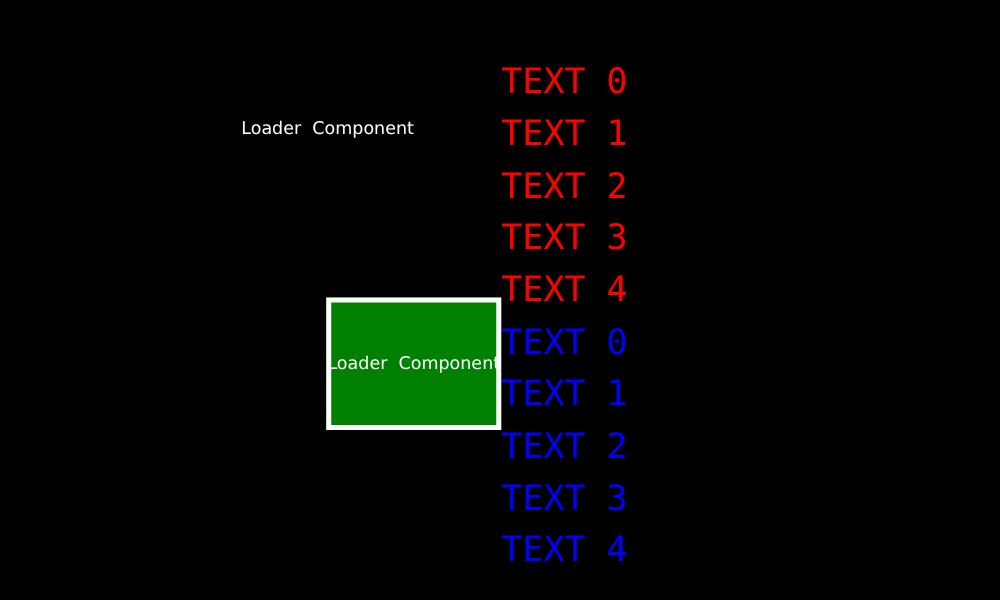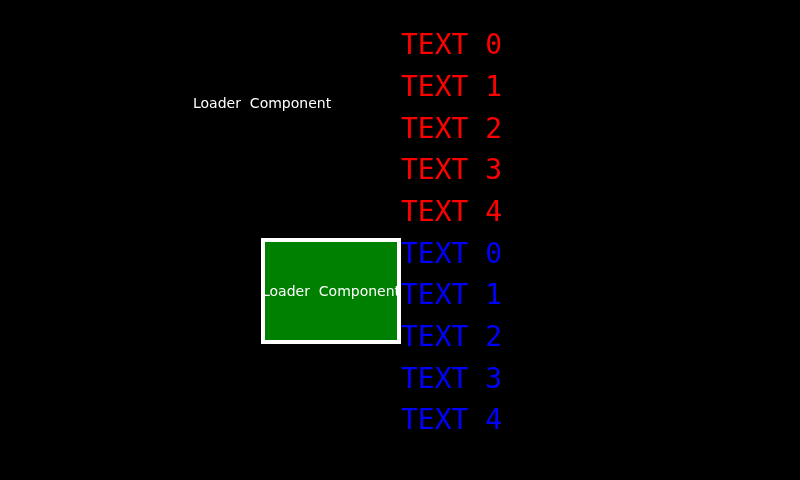--- a/index.html
+++ b/index.html
@@ -37,21 +37,21 @@
     justify-content: center;
   }
   .box-label {
     font-size: 14px;
     line-height: 18px;
     white-space: pre;
   }
   .text-list {
     position: absolute;
     left: 401px;
-    top: 24px;
+    top: 44px;
   }
   .text-row {
     height: 41.66px;
     display: flex;
     align-items: center;
     font-family: "DejaVu Sans Mono", monospace;
     font-size: 28px;
     white-space: pre;
   }
 </style>

